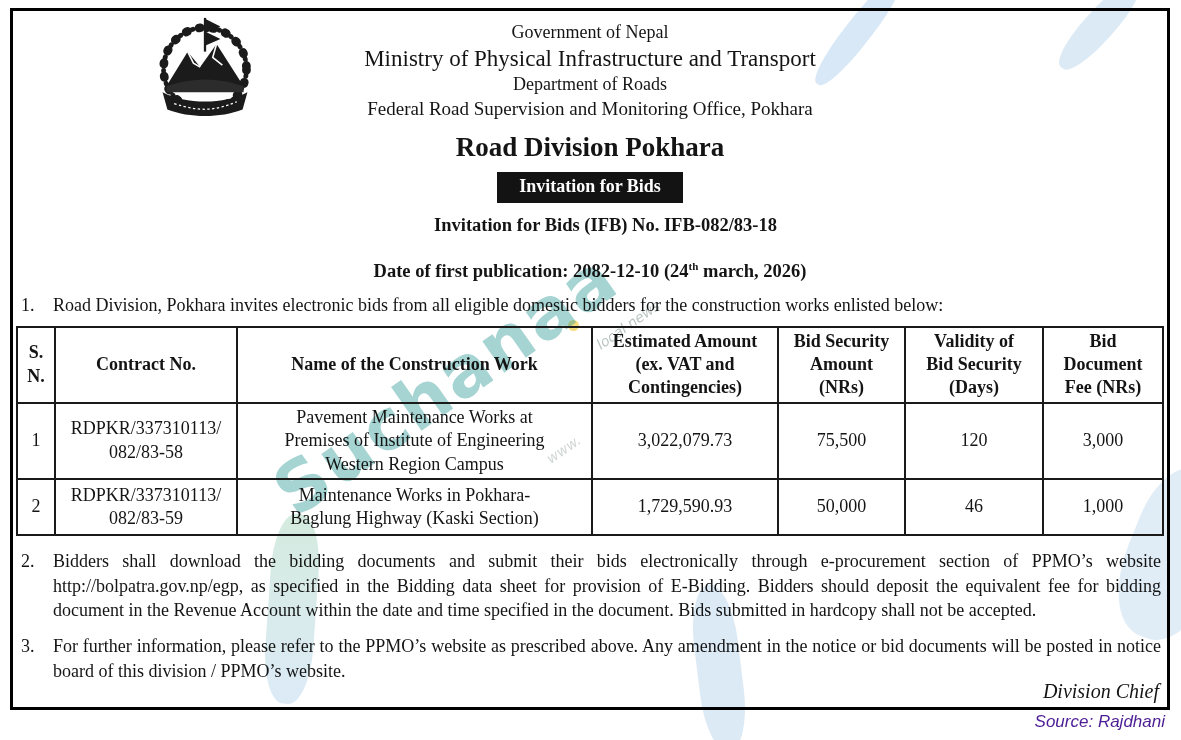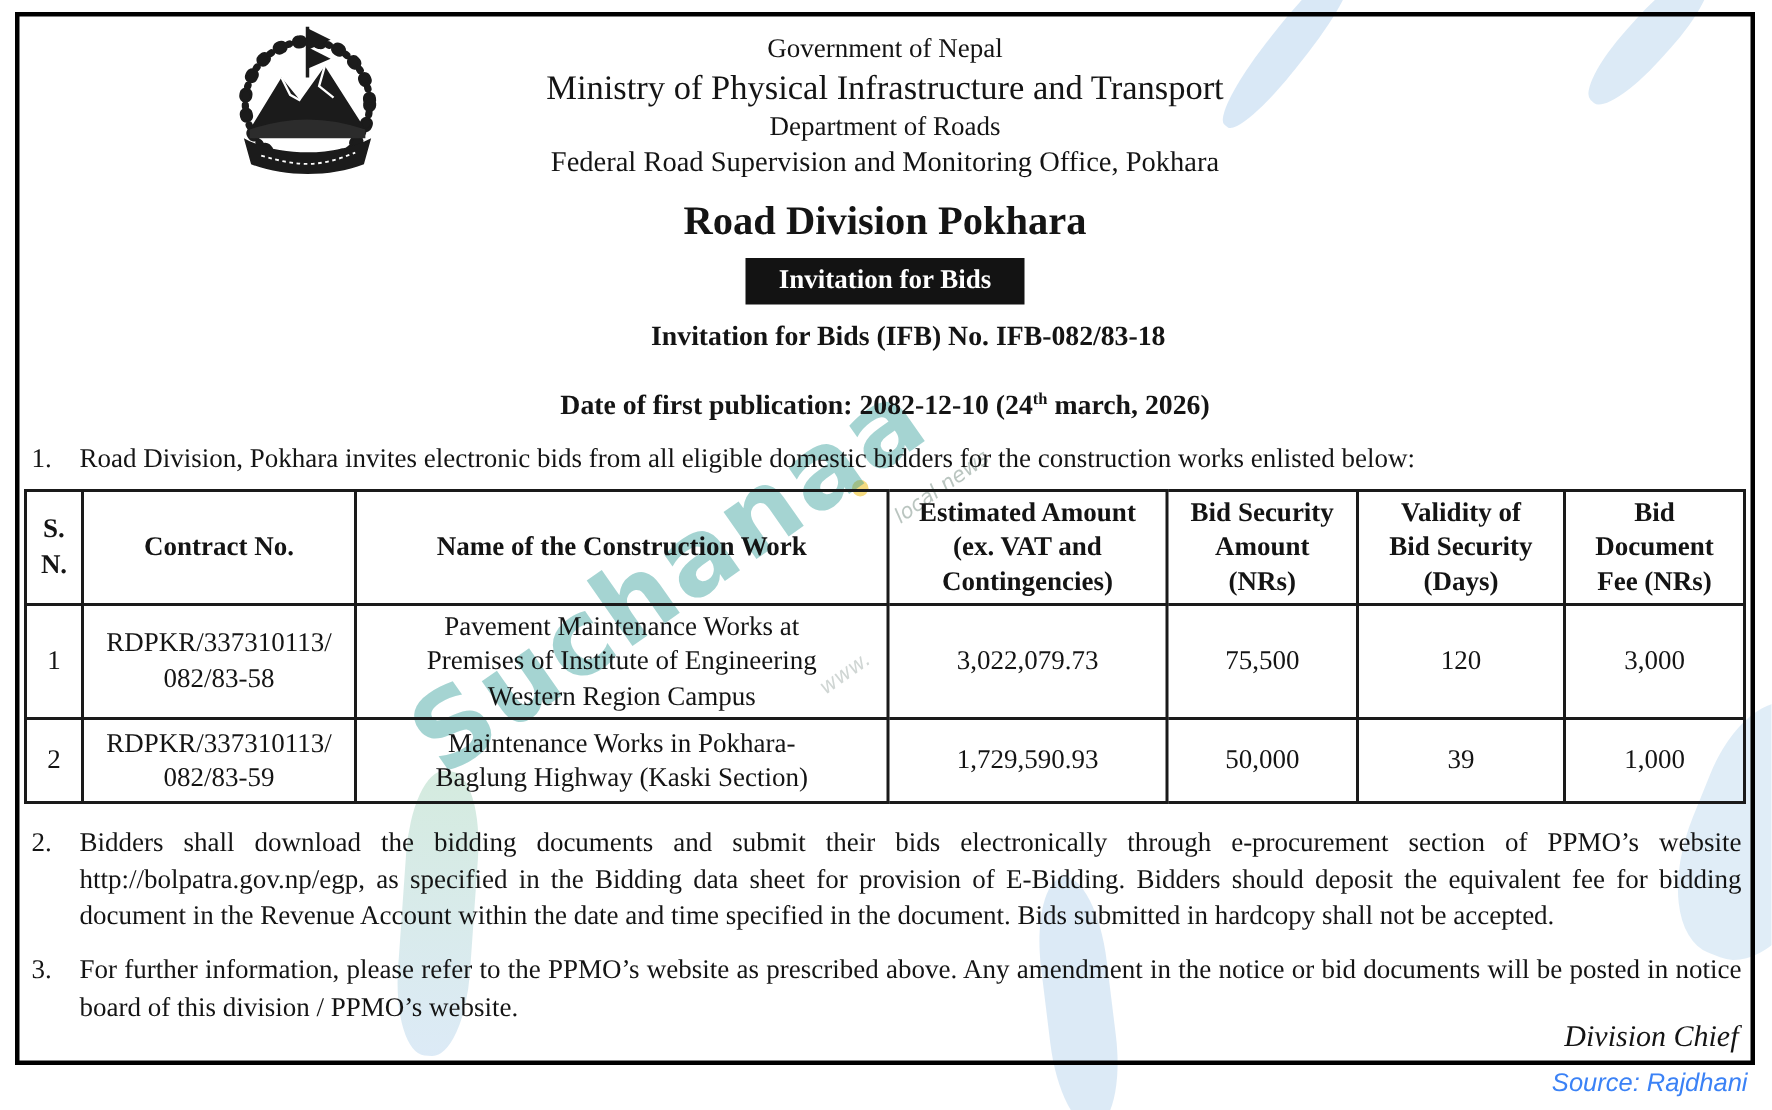--- a/index.html
+++ b/index.html
@@ -59,21 +59,21 @@
   table.bids{border-collapse:collapse;table-layout:fixed;width:1146px;margin:8px auto 0;}
   table.bids th,table.bids td{border:2px solid #1a1a1a;font-size:18px;text-align:center;
        vertical-align:middle;padding:2px 4px;white-space:pre-line;line-height:1.3;}
   table.bids th{font-weight:bold;}
   tr.hrow{height:76px;}
   tr.r1{height:76px;}
   tr.r2{height:56px;}
   
   .sig{position:absolute;right:8px;bottom:4px;font-weight:normal;font-style:italic;font-size:20px;}
   .source{position:absolute;right:16px;top:712px;font-family:"Liberation Sans",sans-serif;
-       font-style:italic;font-size:17px;color:#3b82f6;z-index:3;}
+       font-style:italic;font-size:17px;color:#4c1d95;z-index:3;}
 </style>
 </head>
 <body>
 
 <div class="swoosh sw1"></div>
 <div class="swoosh sw2"></div>
 <div class="swoosh sw3"></div>
 <div class="swoosh sw4"></div>
 <div class="swoosh sw5"></div>
 <div class="wm-dot"></div>
@@ -160,21 +160,21 @@
         <td>3,000</td>
       </tr>
       <tr class="r2">
         <td>2</td>
         <td>RDPKR/337310113/
 082/83-59</td>
         <td>Maintenance Works in Pokhara-
 Baglung Highway (Kaski Section)</td>
         <td>1,729,590.93</td>
         <td>50,000</td>
-        <td>39</td>
+        <td>46</td>
         <td>1,000</td>
       </tr>
     </tbody>
       </table>
 
     <div class="para" style="margin-top:13px">
       <span class="num">2.</span>
       <span class="ptext"><span>Bidders shall download the bidding documents and submit their bids electronically through e-procurement section of PPMO’s website </span><b>http://bolpatra.gov.np/egp</b><span>, as specified in the Bidding data sheet for provision of E-Bidding. Bidders should deposit the equivalent fee for bidding document in the Revenue Account within the date and time specified in the document. Bids submitted in hardcopy shall not be accepted.</span></span>
     </div>
 

